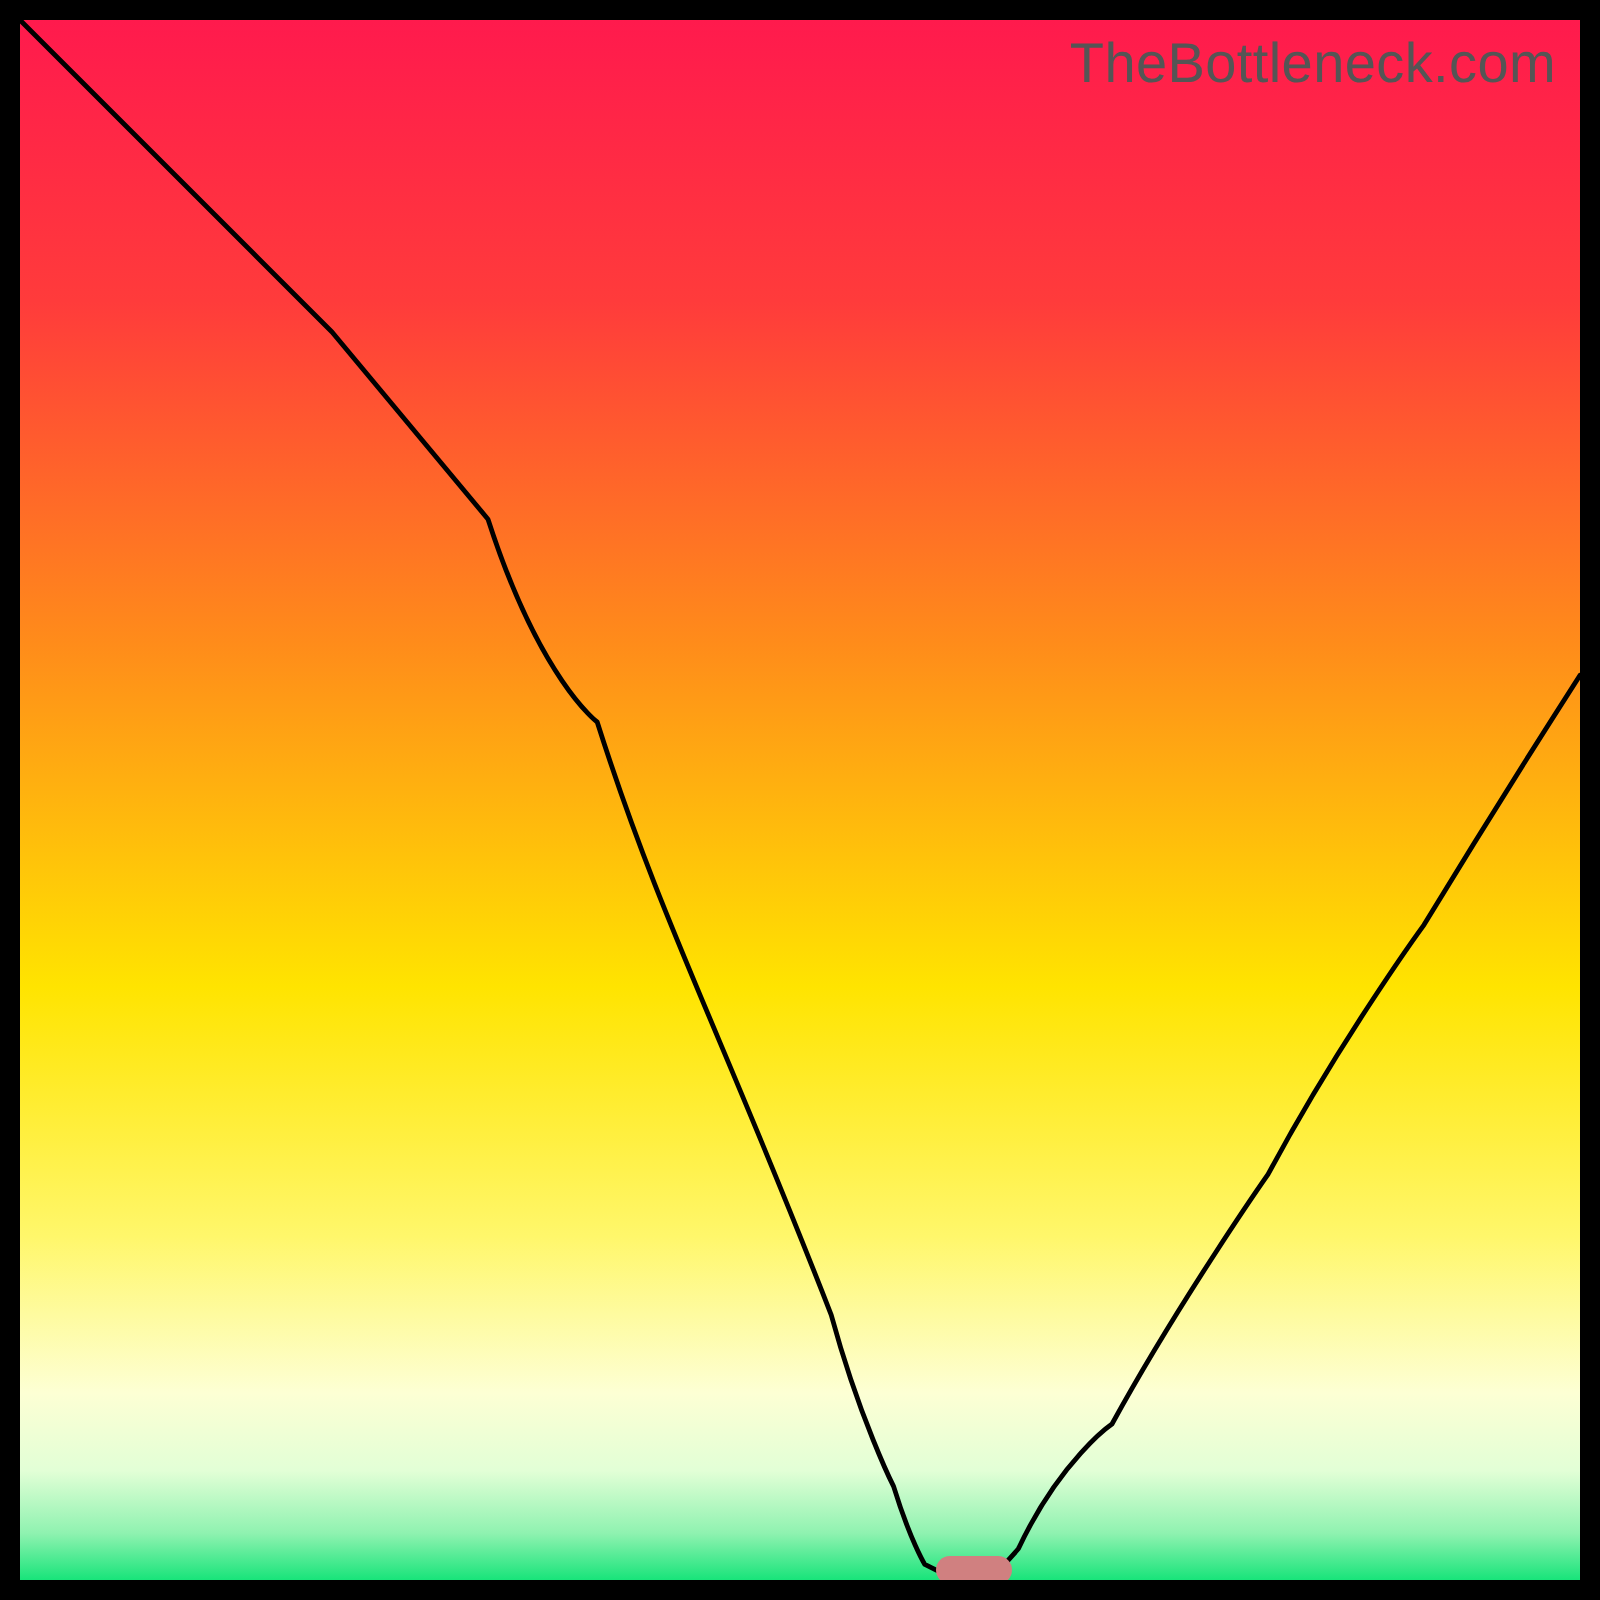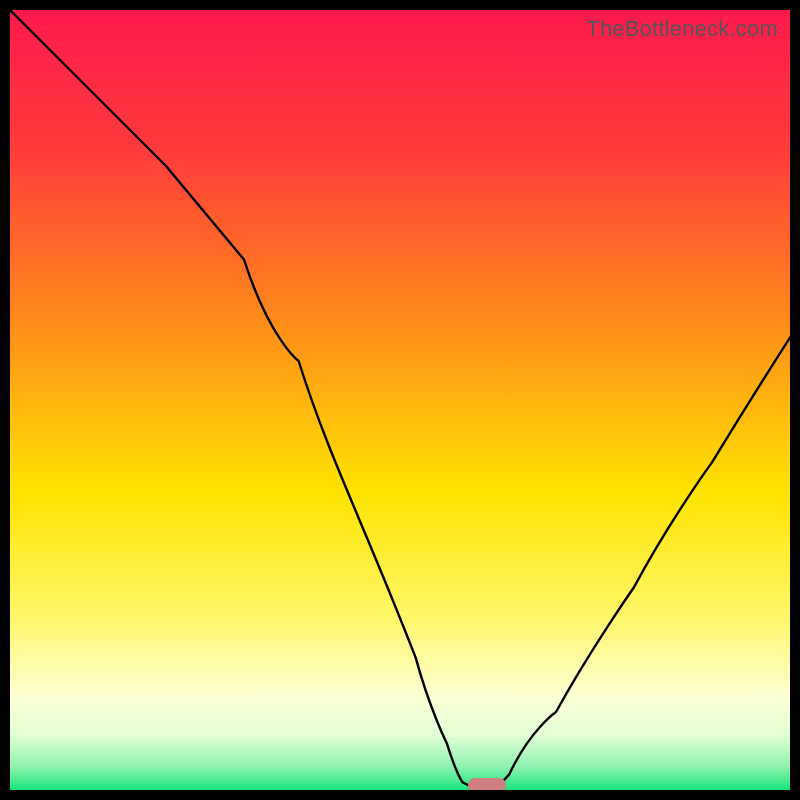--- a/index.html
+++ b/index.html
@@ -5,21 +5,21 @@
 * { margin: 0; padding: 0; box-sizing: border-box; }
 body { width: 800px; height: 800px; background: #000; font-family: Arial, sans-serif; overflow: hidden; }
 .frame { width: 800px; height: 800px; display: flex; align-items: center; justify-content: center; position: relative; }
 .plot-wrap { position: relative; width: 780px; height: 780px; }
 svg.plot { width: 100%; height: 100%; display: block; }
 .watermark {
   position: absolute;
   top: 6px;
   right: 12px;
   color: #555;
-  font-size: 22px;
+  font-size: 28px;
   font-weight: 500;
   letter-spacing: 0.2px;
   user-select: none;
 }
 </style>
 </head>
 <body>
 
 <div class="frame">
   <div class="plot-wrap">

